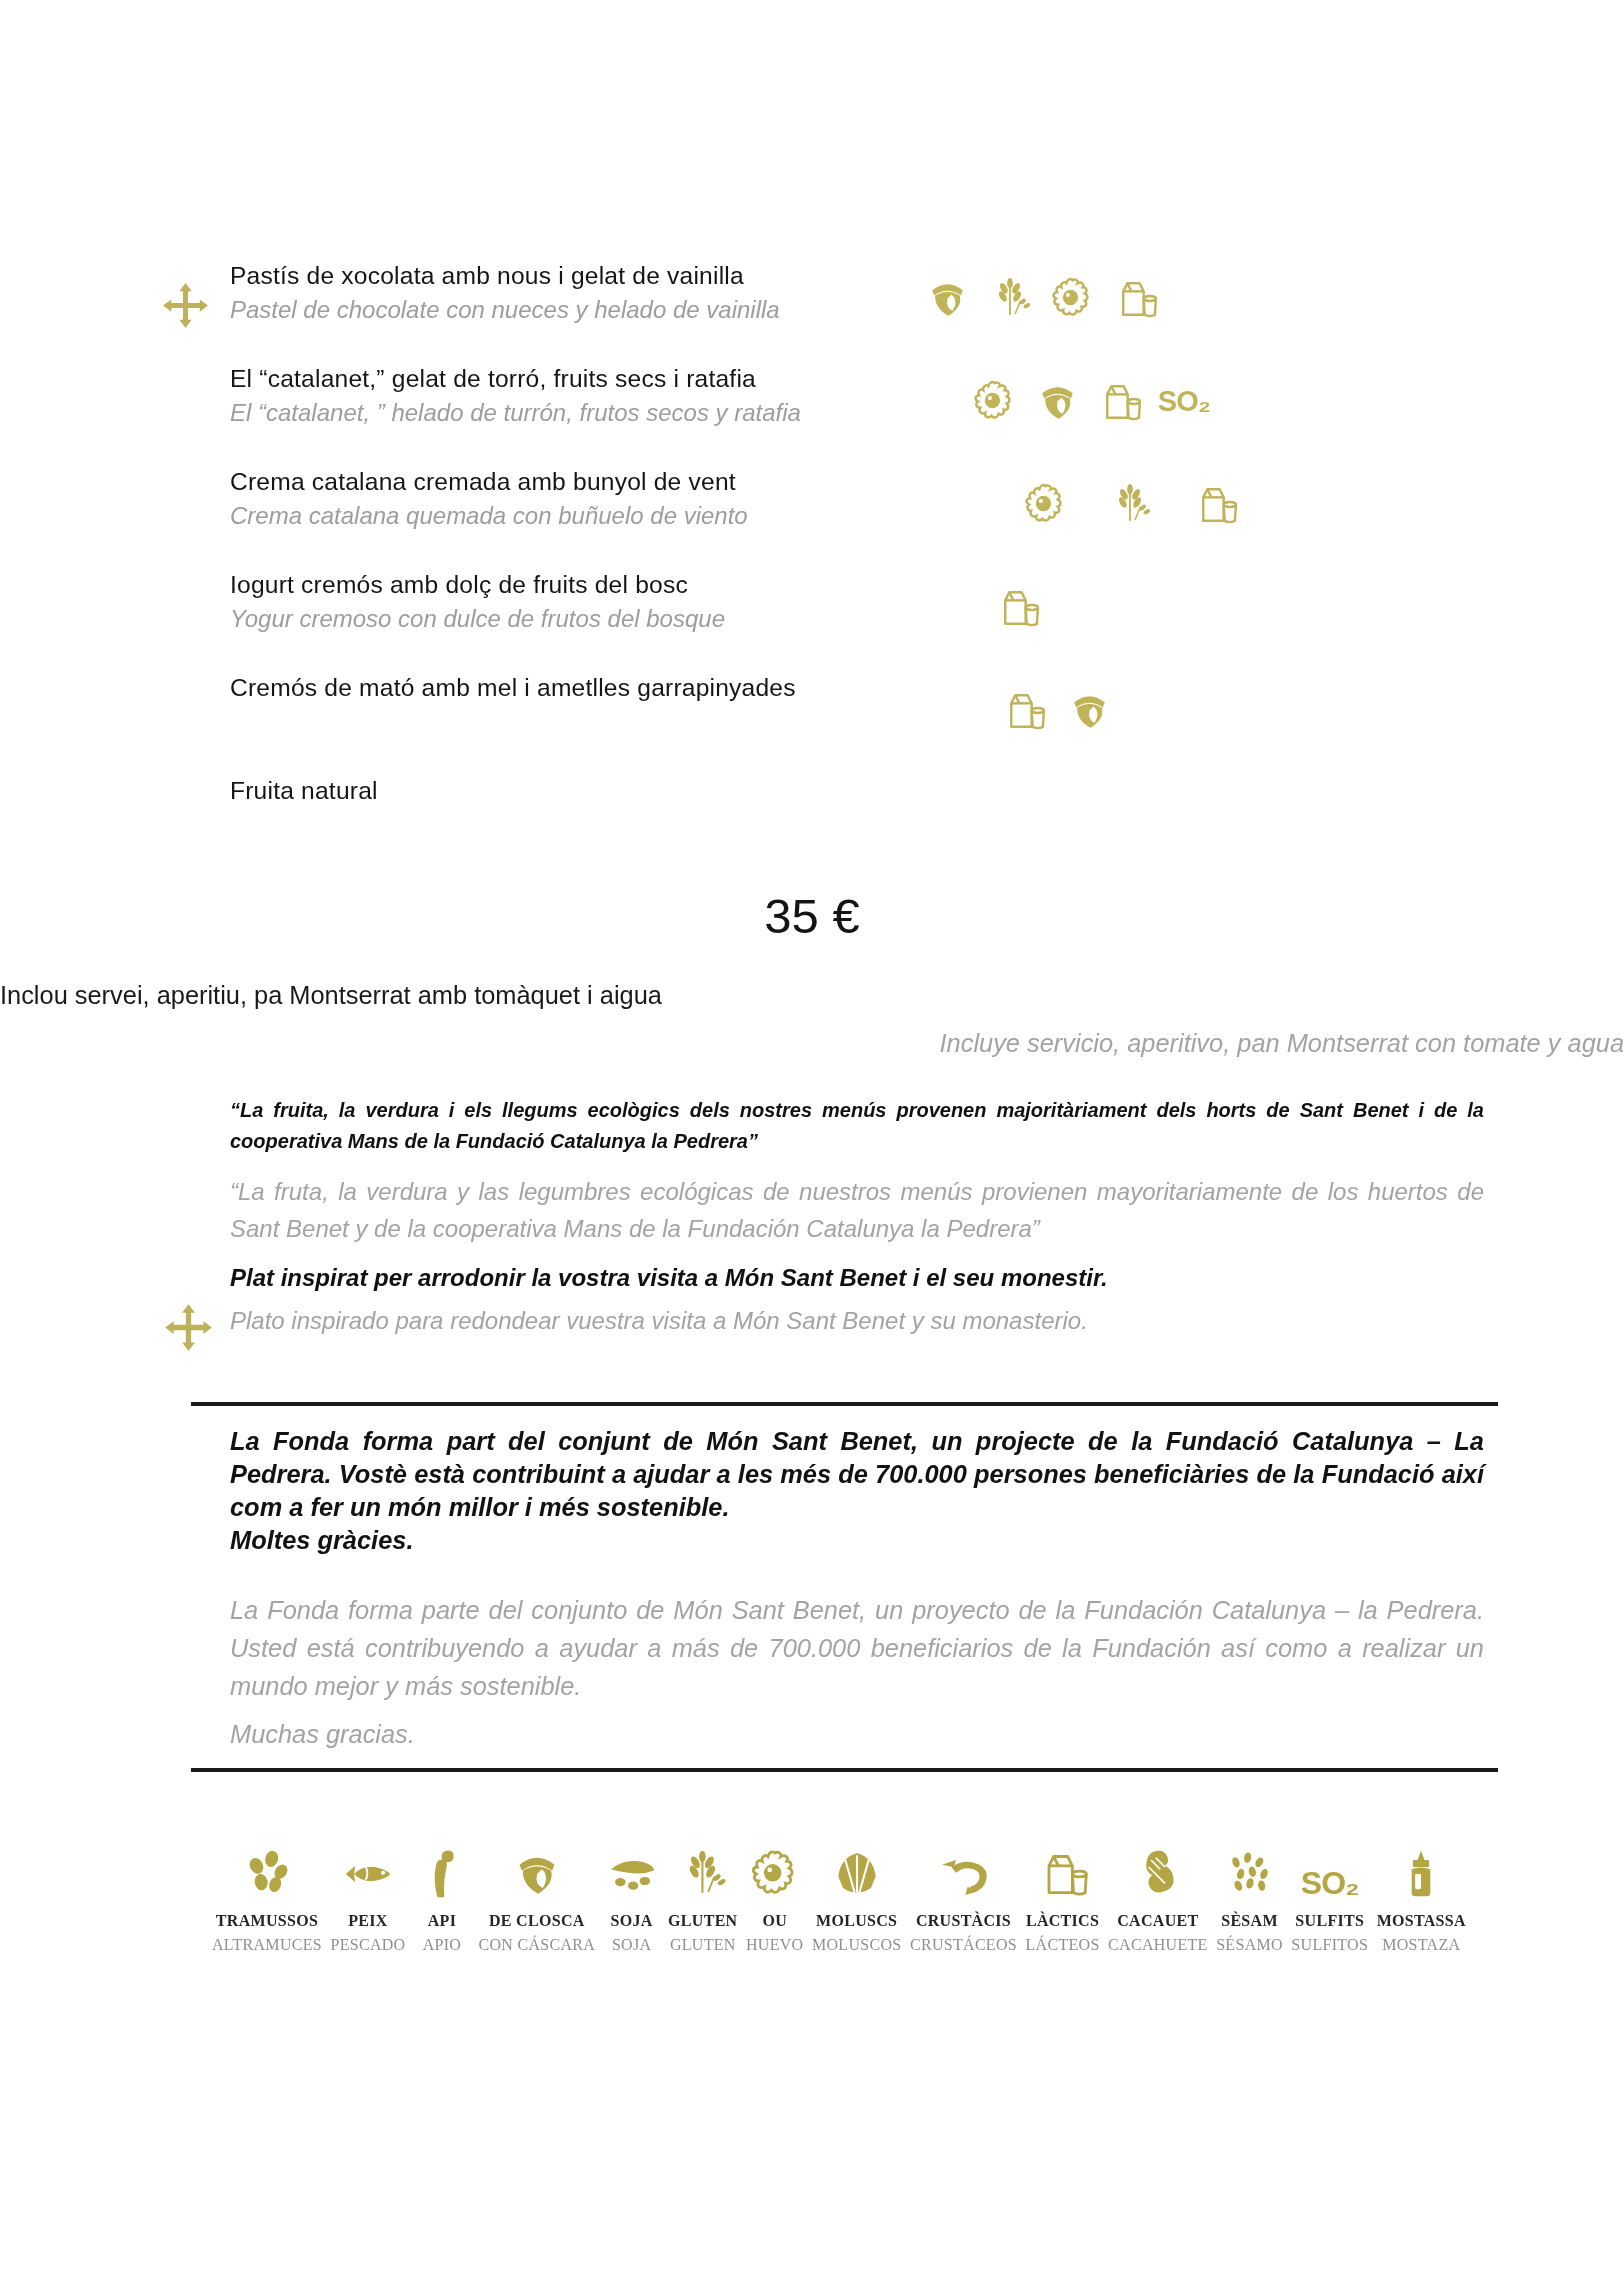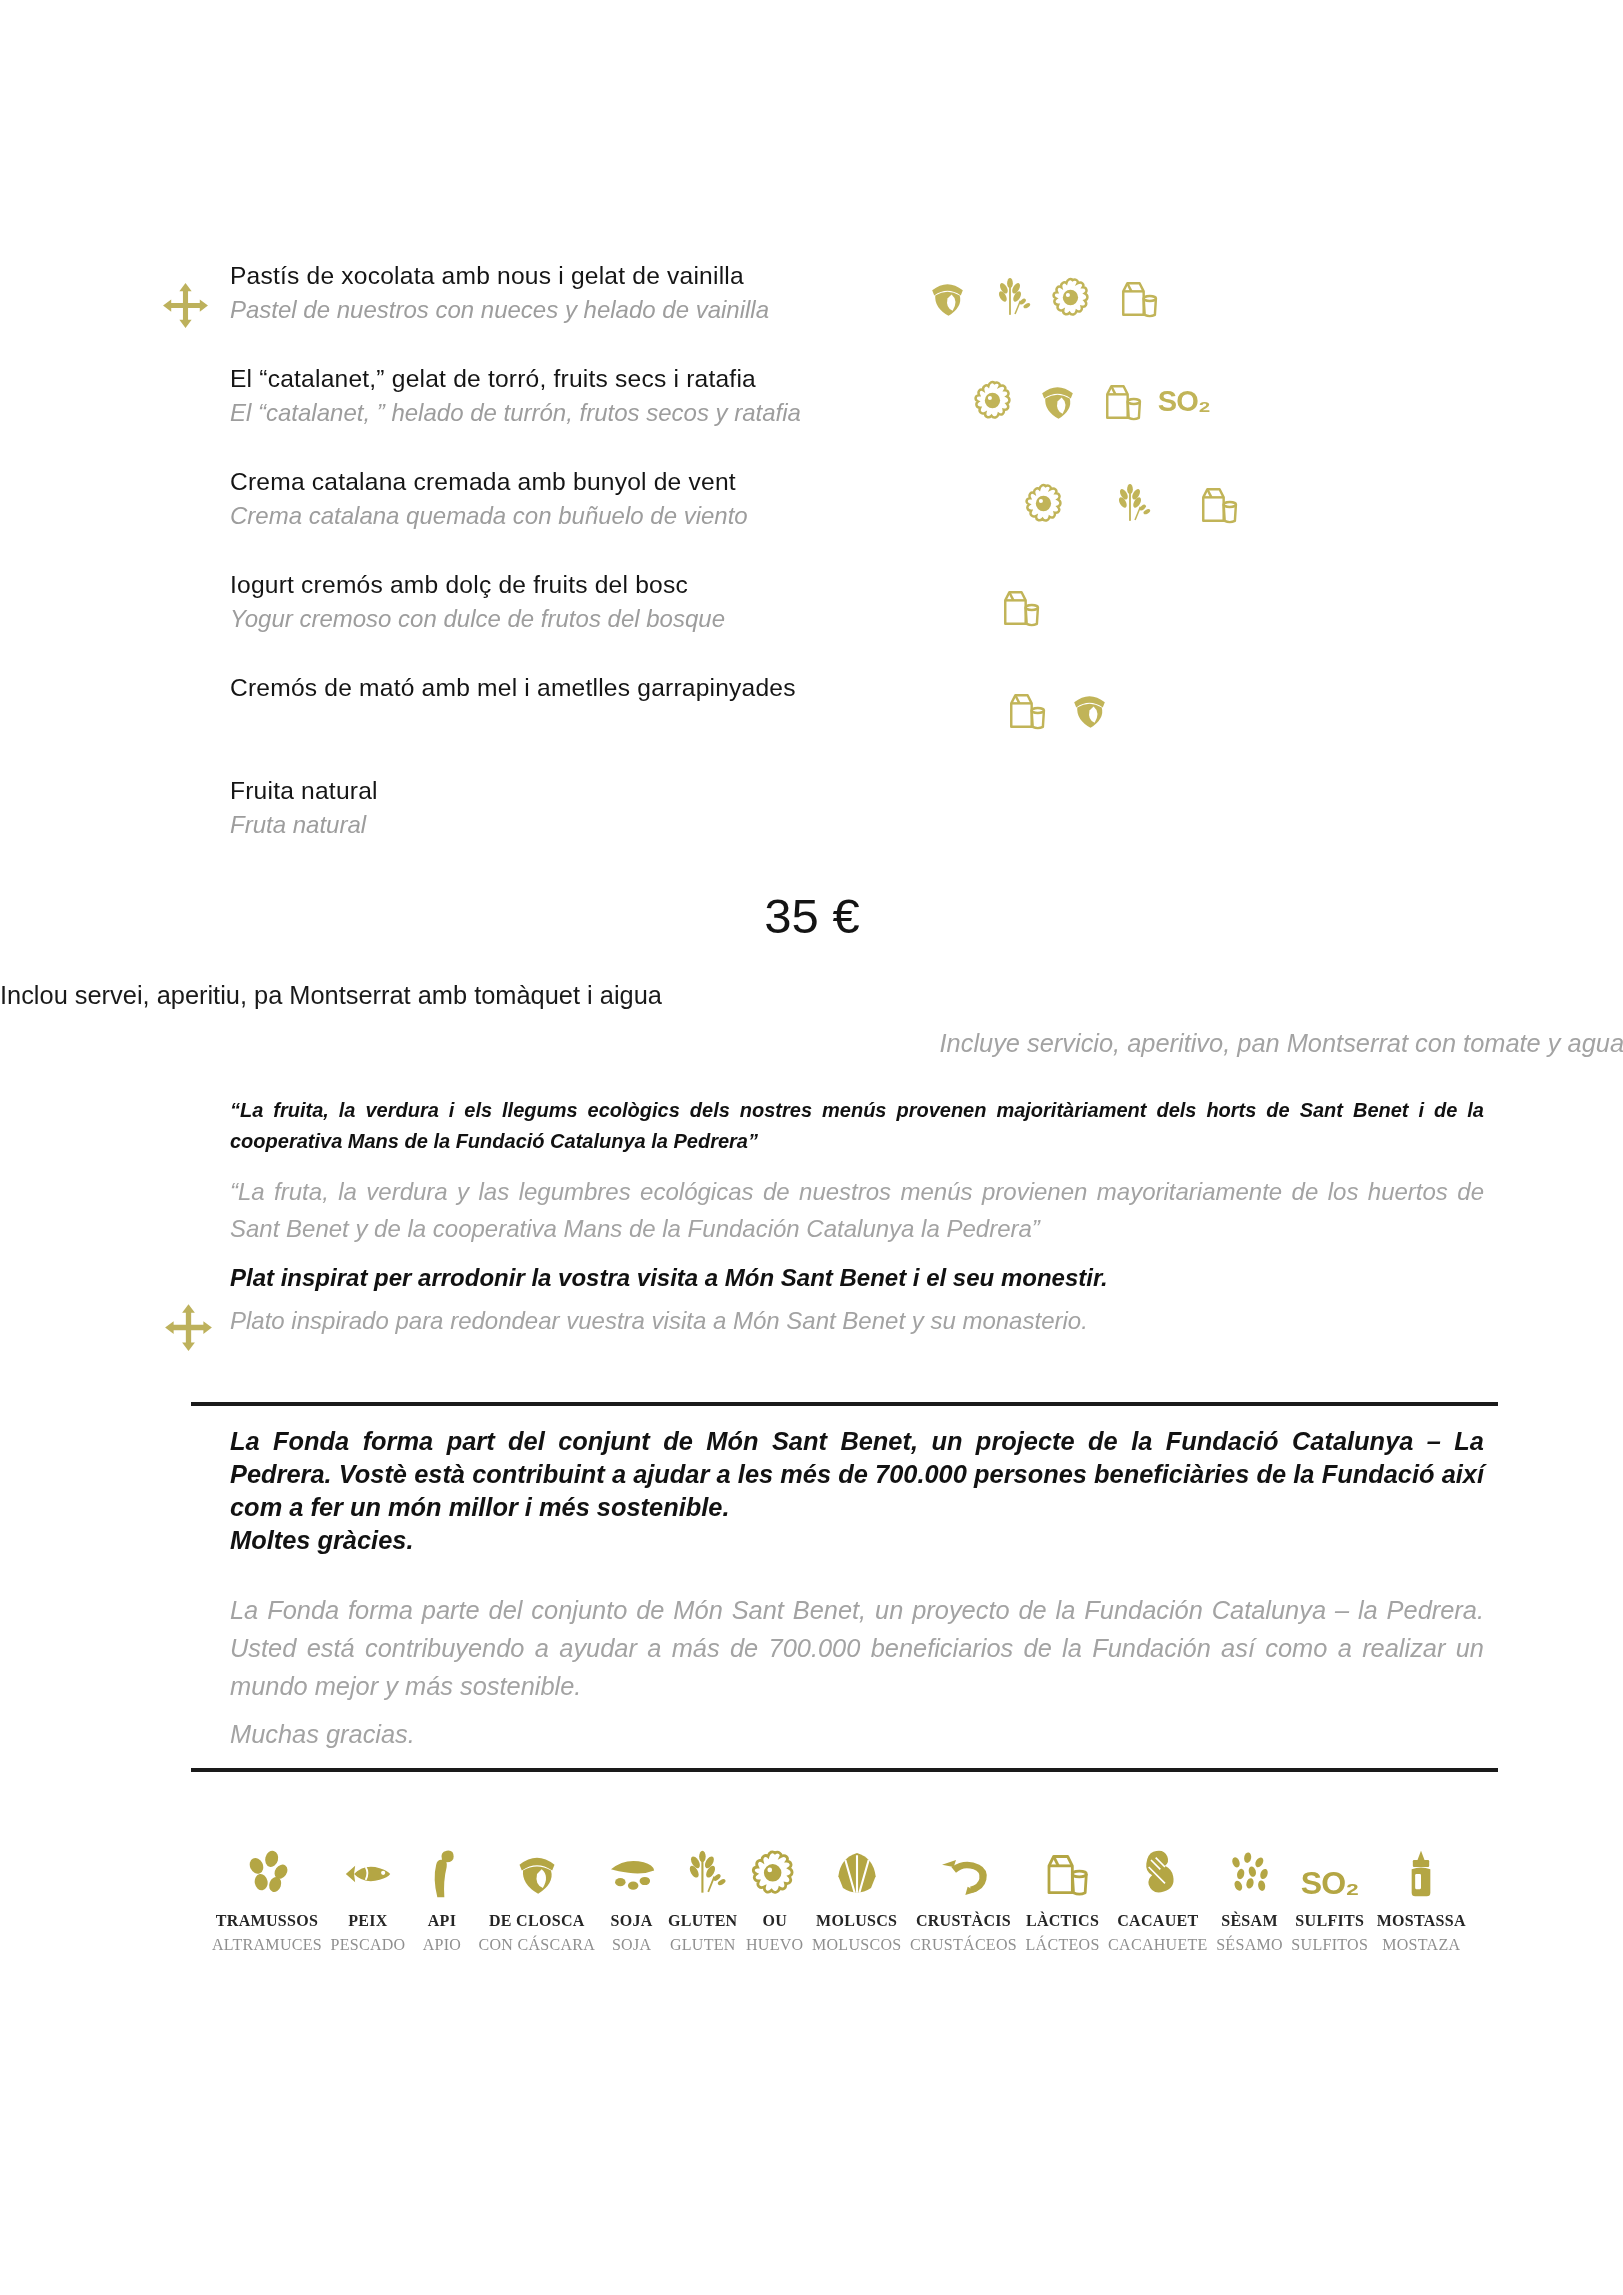--- a/index.html
+++ b/index.html
@@ -72,21 +72,21 @@
 
 
   <section class="menu" id="menu-items">
       <div class="menu-item">
         <span class="item-cross">
           <svg viewBox="0 0 48 48" aria-hidden="true">
             <path fill="currentColor" d="M24 2 L30 10 H26.5 V21.5 H38 V18 L46 24 L38 30 V26.5 H26.5 V38 H30 L24 46 L18 38 H21.5 V26.5 H10 V30 L2 24 L10 18 V21.5 H21.5 V10 H18 Z"></path>
           </svg>
         </span>
         <div class="item-ca">Pastís de xocolata amb nous i gelat de vainilla</div>
-        <div class="item-es">Pastel de nuestros con nueces y helado de vainilla</div>
+        <div class="item-es">Pastel de chocolate con nueces y helado de vainilla</div>
         <div class="item-icons">
           <span>
             <svg viewBox="0 0 48 48" aria-hidden="true">
               <g fill="currentColor">
                 <path d="M9 16 Q24 4 39 16 L37 21 Q24 12 11 21 Z"></path>
                 <path d="M12 21 Q24 14 36 21 Q39 32 25 41 Q11 33 12 21 Z"></path>
               </g>
               <path d="M28 20 Q35 26 29 36 Q22 33 24 24 Z" fill="#ffffff"></path>
             </svg>
           </span>
@@ -235,21 +235,20 @@
                 <path d="M9 16 Q24 4 39 16 L37 21 Q24 12 11 21 Z"></path>
                 <path d="M12 21 Q24 14 36 21 Q39 32 25 41 Q11 33 12 21 Z"></path>
               </g>
               <path d="M28 20 Q35 26 29 36 Q22 33 24 24 Z" fill="#ffffff"></path>
             </svg>
           </span>
         </div>
       </div>
       <div class="menu-item">
         <div class="item-ca">Fruita natural</div>
-        <div class="item-es">Fruta natural</div>
       </div>
     </section>
 
   <div class="price">35 €</div>
 
   <div class="includes-ca">Inclou servei, aperitiu, pa Montserrat amb tomàquet i aigua</div>
   <div class="includes-es">Incluye servicio, aperitivo, pan Montserrat con tomate y agua</div>
 
   <div class="quote-ca">“La fruita, la verdura i els llegums ecològics dels nostres menús provenen majoritàriament dels horts de Sant Benet i de la cooperativa Mans de la Fundació Catalunya la Pedrera”</div>
   <div class="quote-es">“La fruta, la verdura y las legumbres ecológicas de nuestros menús provienen mayoritariamente de los huertos de Sant Benet y de la cooperativa Mans de la Fundación Catalunya la Pedrera”</div>

